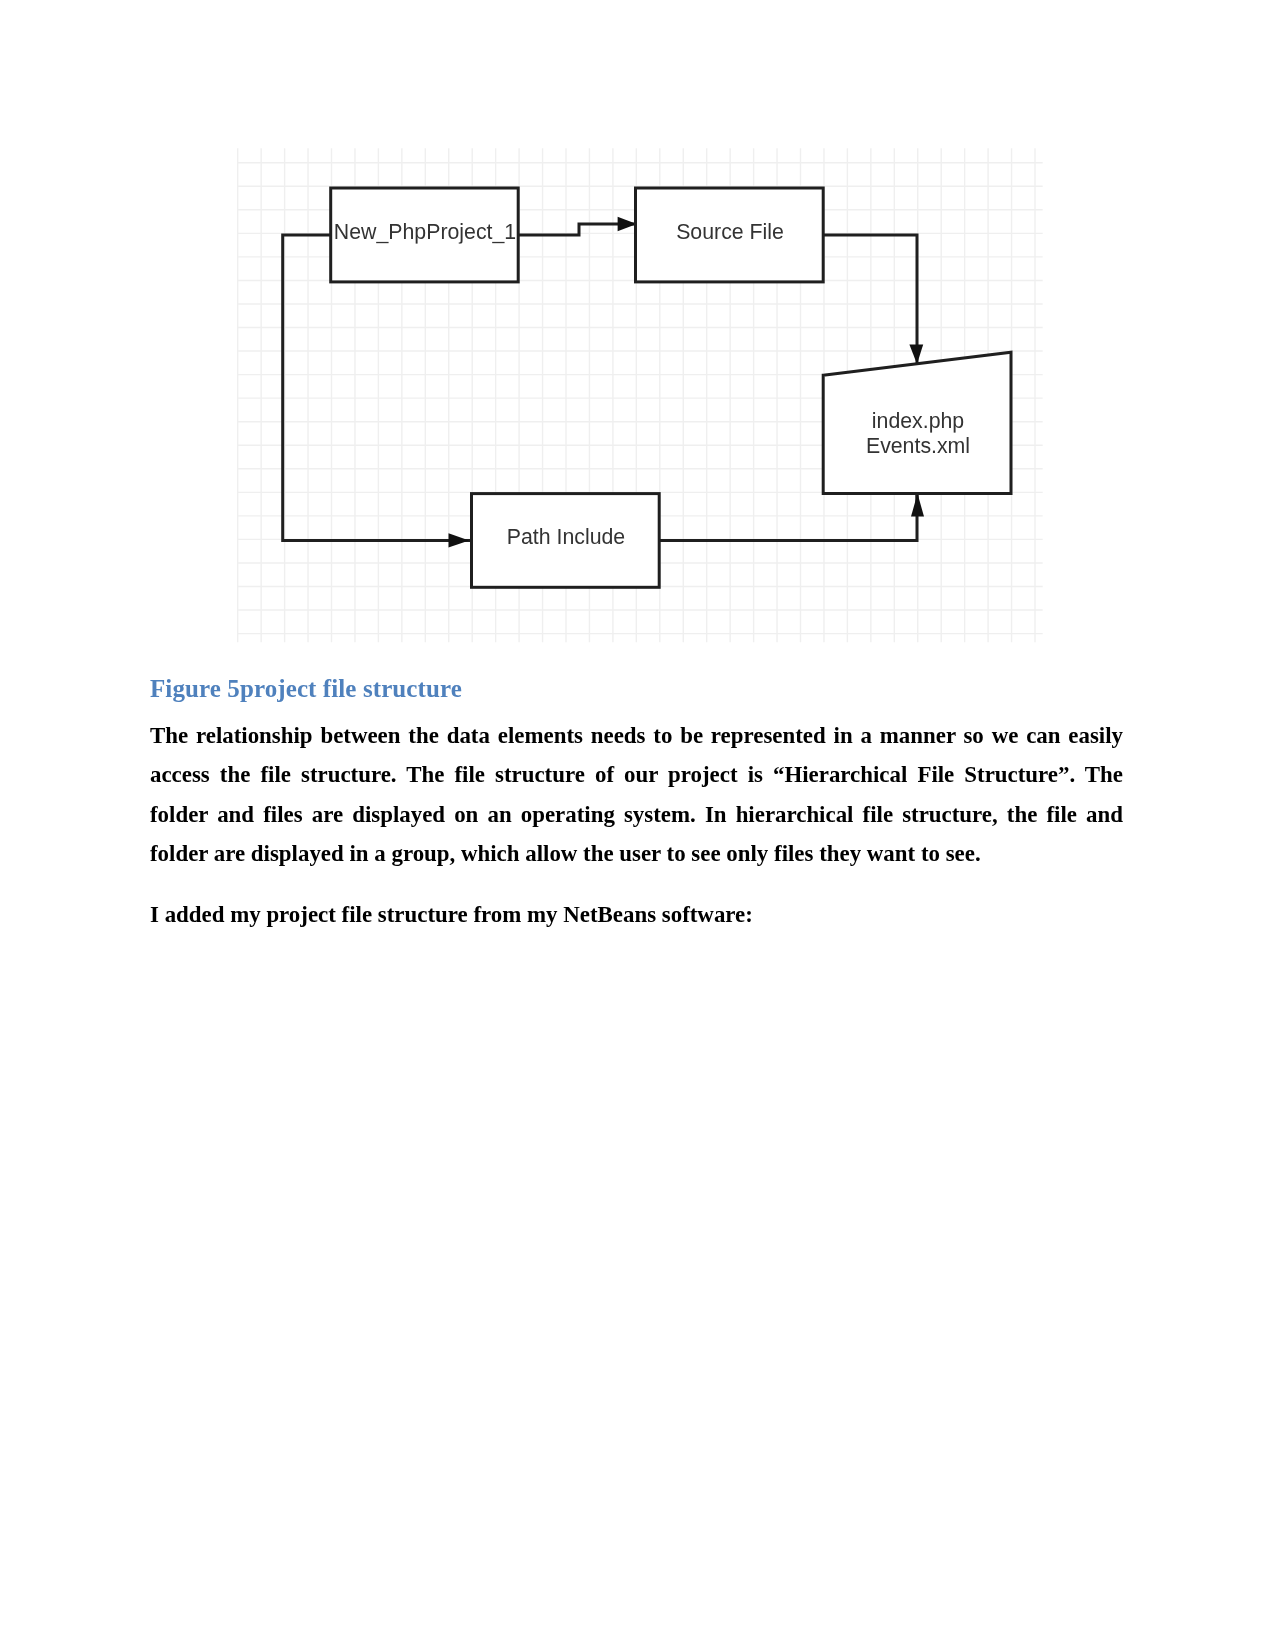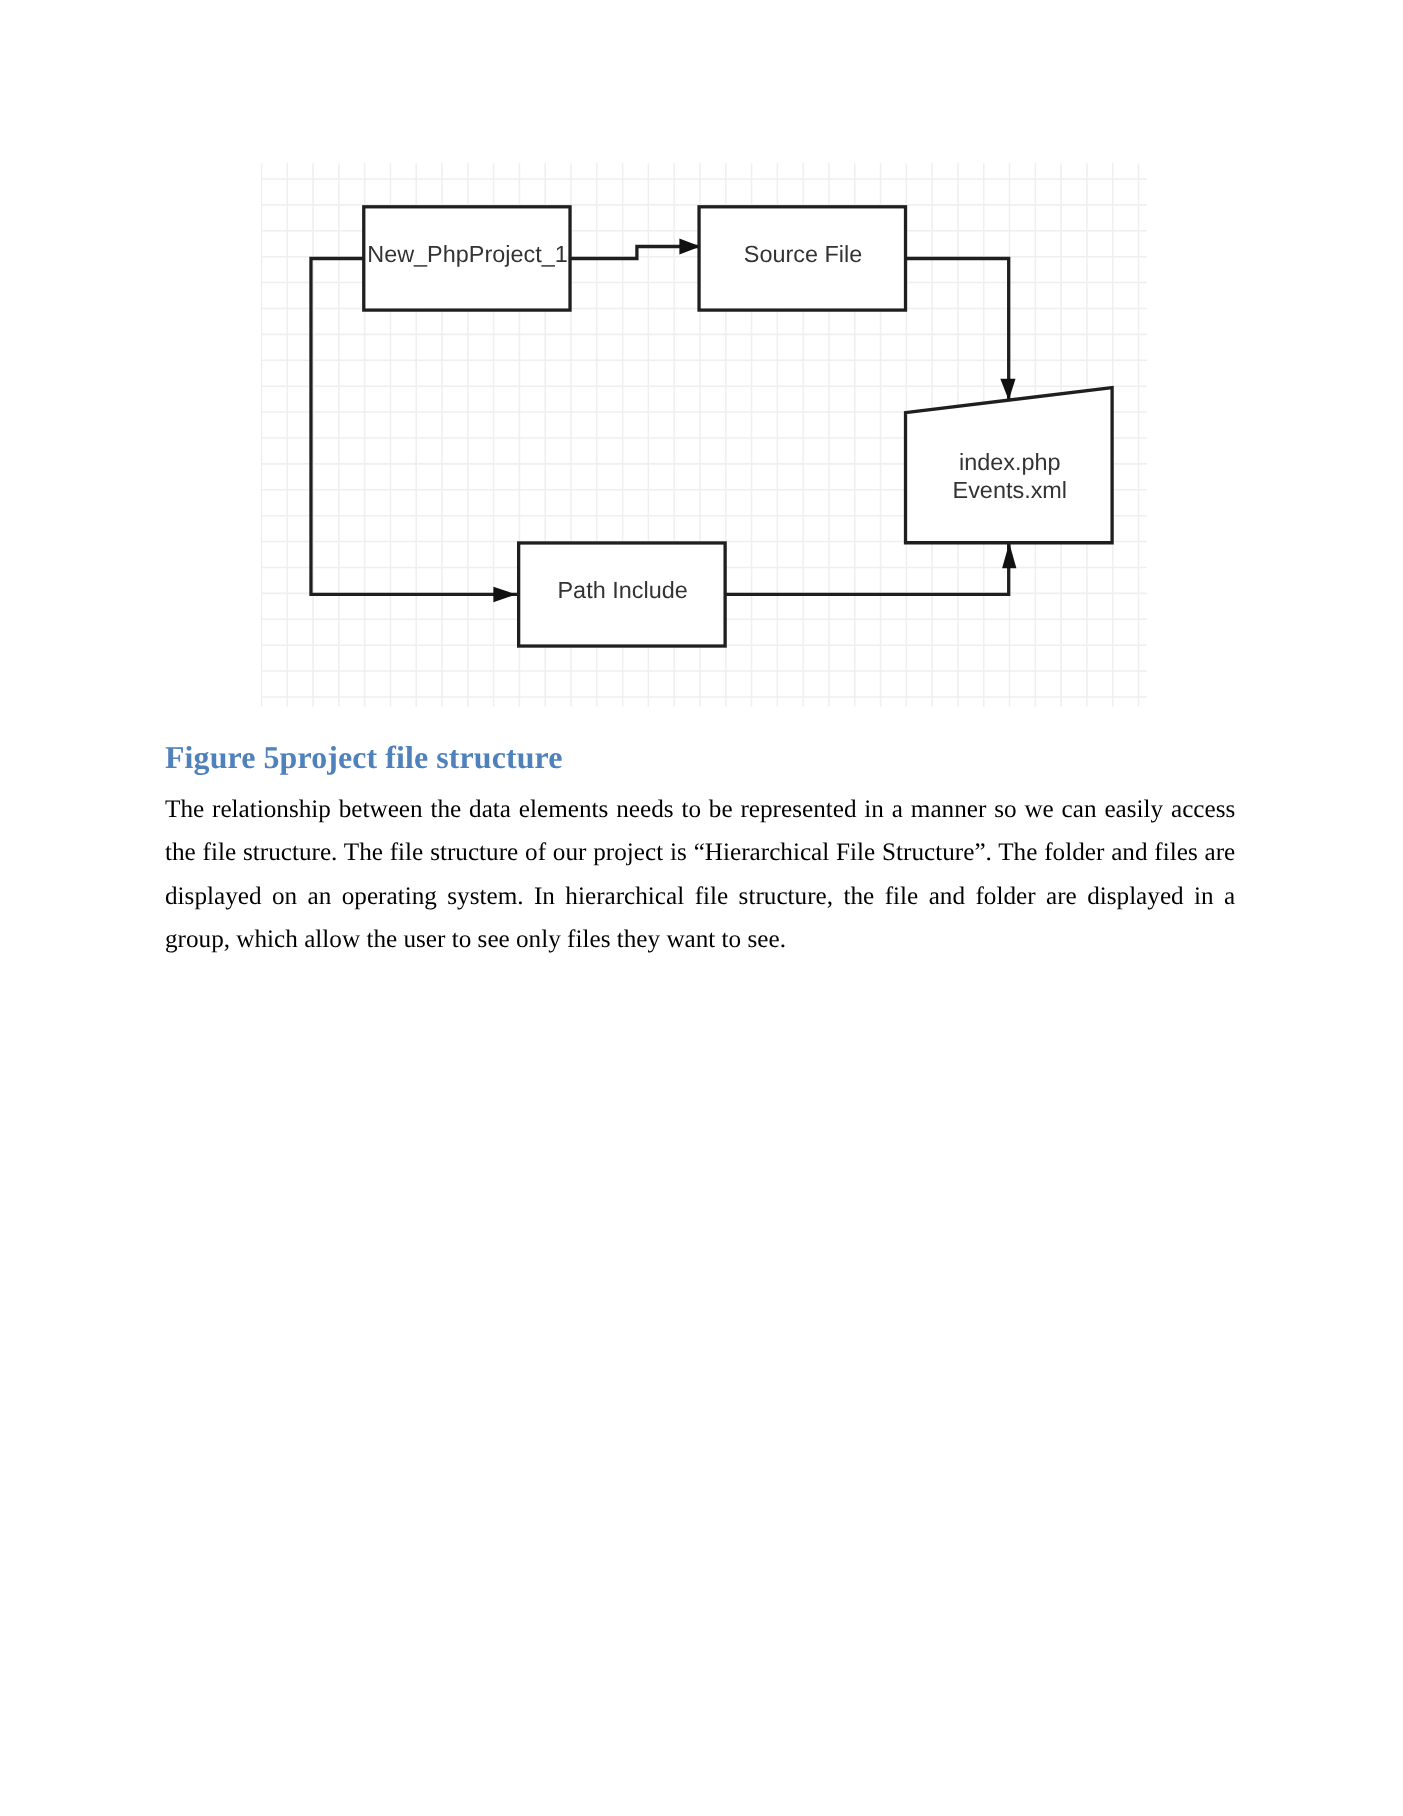--- a/index.html
+++ b/index.html
@@ -4,42 +4,42 @@
 <title>Project file structure</title>
 <style>
   html, body { margin:0; padding:0; }
   body {
     width:1275px; height:1651px;
     background:#ffffff;
     font-family:"Liberation Serif", serif;
     -webkit-font-smoothing:antialiased;
   }
   .page { position:relative; width:1161px; height:1651px; overflow:hidden; }
-  .caption, .para { will-change:transform; }
+  .caption, .para { will-change:transform;font-weight:bold; }
 
   
   .figure { position:absolute; left:237px; top:147px; width:806px; height:496px; }
   .figure svg { display:block; }
   .dlabel {
     position:absolute;
     font-family:"Liberation Sans", sans-serif;
     font-size:21.3px;
     line-height:0;
     color:#333333;
     white-space:nowrap;
     transform:translate(-50%, -7.39px);
     will-change:transform;
     -webkit-font-smoothing:antialiased;
   }
 
   
   .caption {
     position:absolute; left:150px; top:675.6px;
     font-family:"Liberation Serif", serif;
-    font-weight:bold; font-size:29px; line-height:26px;
+    font-weight:bold; font-size:25px; line-height:26px;
     color:#4f81bd; letter-spacing:0.1px;
     white-space:nowrap;
     text-align:right;
   }
 
   
   .para {
     position:absolute;
     font-family:"Liberation Serif", serif;
     font-size:22.9px; line-height:39.3px;
@@ -144,14 +144,15 @@
     <div class="dlabel" style="left:188.25px;top:92.3px;">New_PhpProject_1</div>
     <div class="dlabel" style="left:493px;top:92.2px;">Source File</div>
     <div class="dlabel" style="left:328.7px;top:397.1px;">Path Include</div>
     <div class="dlabel" style="left:680.6px;top:281.4px;">index.php</div>
     <div class="dlabel" style="left:680.6px;top:305.9px;">Events.xml</div>
   </div>
 
   <div class="caption">Figure 5project file structure</div>
 
   <div class="para p1">The relationship between the data elements needs to be represented in a manner so we can easily access the file structure. The file structure of our project is “Hierarchical File Structure”. The folder and files are displayed on an operating system. In hierarchical file structure, the file and folder are displayed in a group, which allow the user to see only files they want to see.</div>
+  <div class="para p2">I added my project file structure from my NetBeans software:</div>
 
 </div>
 
 </body></html>

